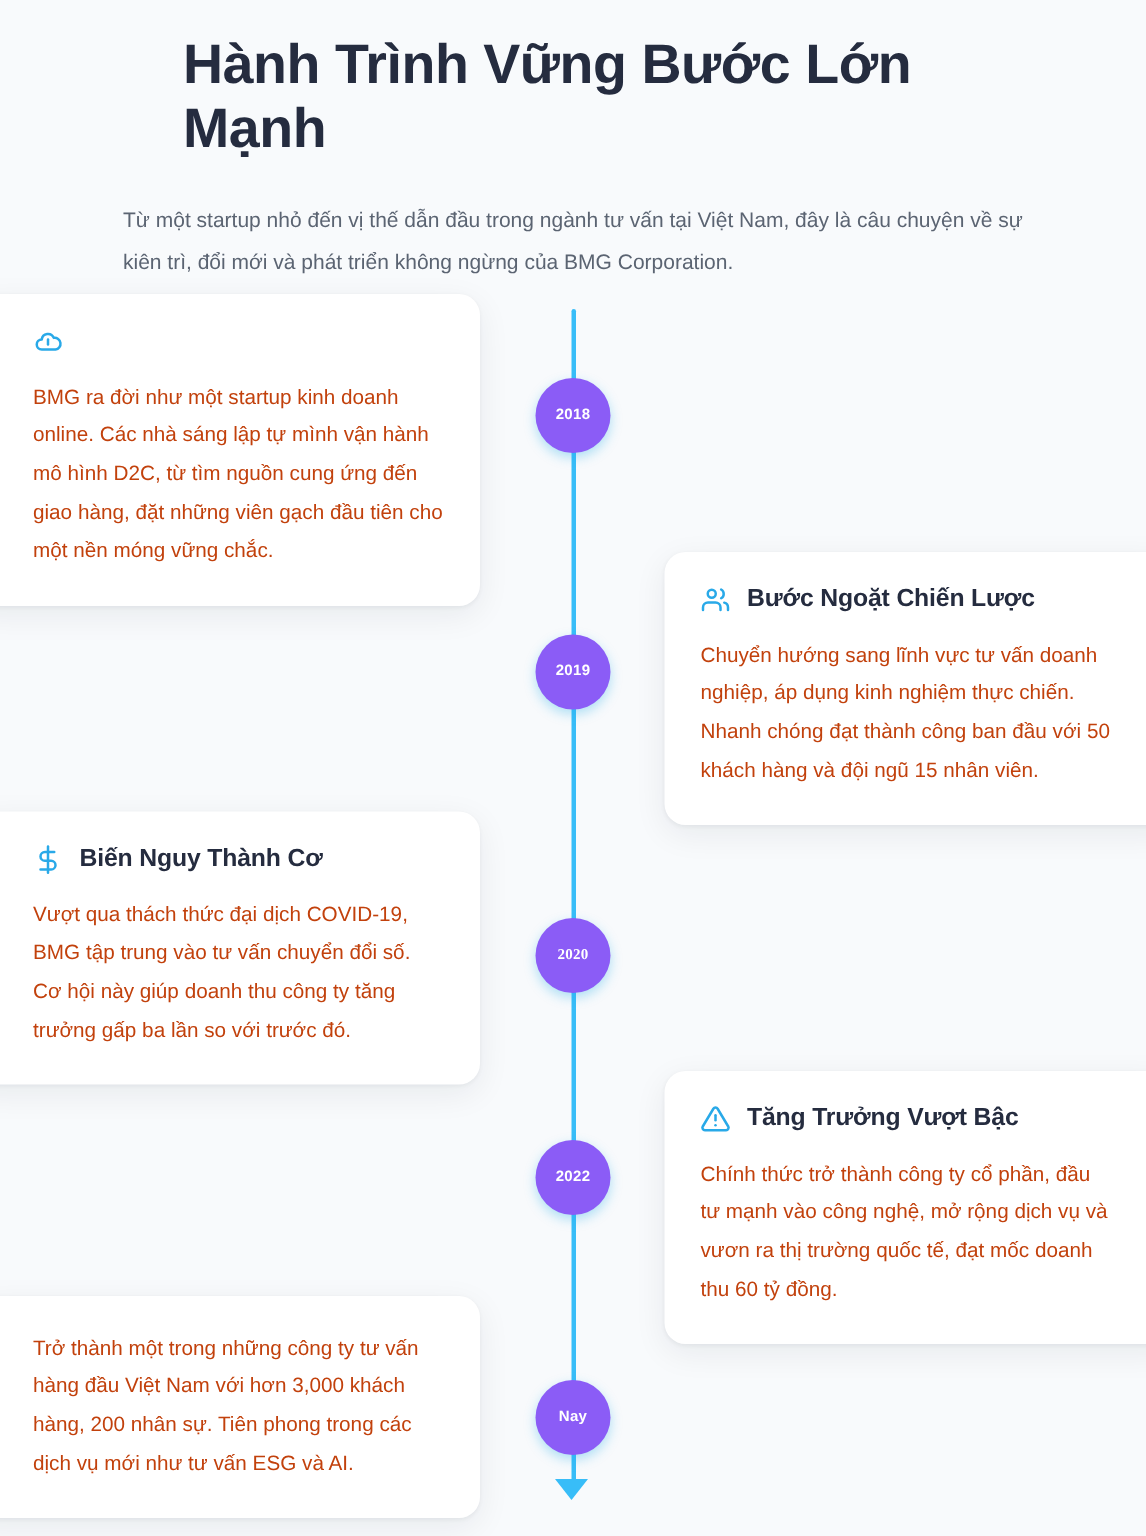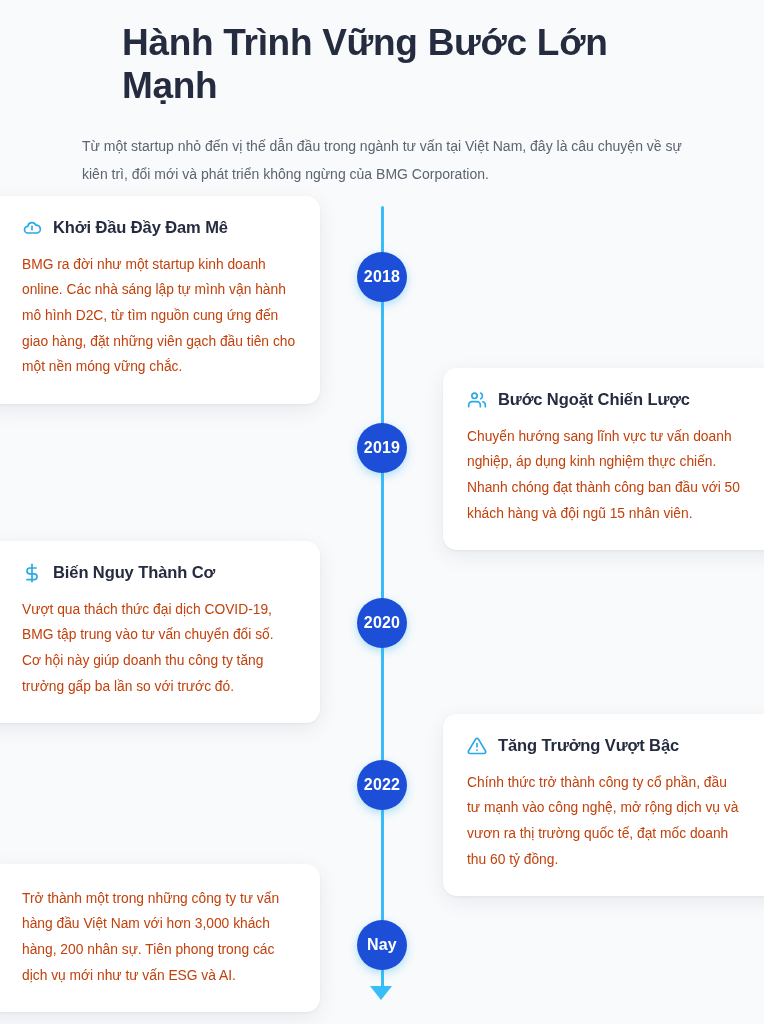--- a/index.html
+++ b/index.html
@@ -72,23 +72,23 @@
     border-top: 14px solid #38bdf8;
   }
 
   
   .year-badge {
     position: absolute;
     left: 357px;
     width: 50px;
     height: 50px;
     border-radius: 50%;
-    background: #1d4ed8;
+    background: #8b5cf6;
     color: #ffffff;
-    font-size: 16px;
+    font-size: 10px;
     font-weight: 600;
     display: flex;
     align-items: center;
     justify-content: center;
     box-shadow: 0 3px 8px rgba(34,171,232,0.35);
     z-index: 4;
     letter-spacing: 0.2px;
   }
 
   
@@ -156,21 +156,20 @@
   <div class="timeline-arrow"></div>
   <div id="rows">
       <div class="card left" style="top: 0px;">
         <div class="card-head">
           <span class="card-icon">
             <svg viewBox="0 0 24 24" fill="none" stroke="currentColor" stroke-width="2" stroke-linecap="round" stroke-linejoin="round">
               <path d="M7 18a4 4 0 0 1 0-8 5 5 0 0 1 9.6-1.3A3.8 3.8 0 0 1 18 18z"></path>
               <path d="M12 10v4"></path>
             </svg>
           </span>
-          <span class="card-title">Khởi Đầu Đầy Đam Mê</span>
         </div>
         <p class="card-text">BMG ra đời như một startup kinh doanh online. Các nhà sáng lập tự mình vận hành mô hình D2C, từ tìm nguồn cung ứng đến giao hàng, đặt những viên gạch đầu tiên cho một nền móng vững chắc.</p>
       </div>
       <div class="year-badge" style="top: 56px;">2018</div>
       <div class="card right" style="top: 172px;">
         <div class="card-head">
           <span class="card-icon">
             <svg viewBox="0 0 24 24" fill="none" stroke="currentColor" stroke-width="2" stroke-linecap="round" stroke-linejoin="round">
               <path d="M16 20v-2a4 4 0 0 0-4-4H6a4 4 0 0 0-4 4v2"></path>
               <circle cx="9" cy="7" r="3.2"></circle>
@@ -188,21 +187,21 @@
           <span class="card-icon">
             <svg viewBox="0 0 24 24" fill="none" stroke="currentColor" stroke-width="2" stroke-linecap="round" stroke-linejoin="round">
               <path d="M12 1.5v21"></path>
               <path d="M17 6H9.5a3.5 3.5 0 0 0 0 7h5a3.5 3.5 0 0 1 0 7H6"></path>
             </svg>
           </span>
           <span class="card-title">Biến Nguy Thành Cơ</span>
         </div>
         <p class="card-text">Vượt qua thách thức đại dịch COVID-19, BMG tập trung vào tư vấn chuyển đổi số. Cơ hội này giúp doanh thu công ty tăng trưởng gấp ba lần so với trước đó.</p>
       </div>
-      <div class="year-badge" style="top: 402px;">2020</div>
+      <div class="year-badge" style="top: 416px; font-family: Liberation Serif, serif;">2020</div>
       <div class="card right" style="top: 518px;">
         <div class="card-head">
           <span class="card-icon">
             <svg viewBox="0 0 24 24" fill="none" stroke="currentColor" stroke-width="2" stroke-linecap="round" stroke-linejoin="round">
               <path d="M10.3 3.8 1.8 18a2 2 0 0 0 1.7 3h17a2 2 0 0 0 1.7-3L13.7 3.8a2 2 0 0 0-3.4 0z"></path>
               <path d="M12 9v4"></path>
               <path d="M12 17h.01"></path>
             </svg>
           </span>
           <span class="card-title">Tăng Trưởng Vượt Bậc</span>

